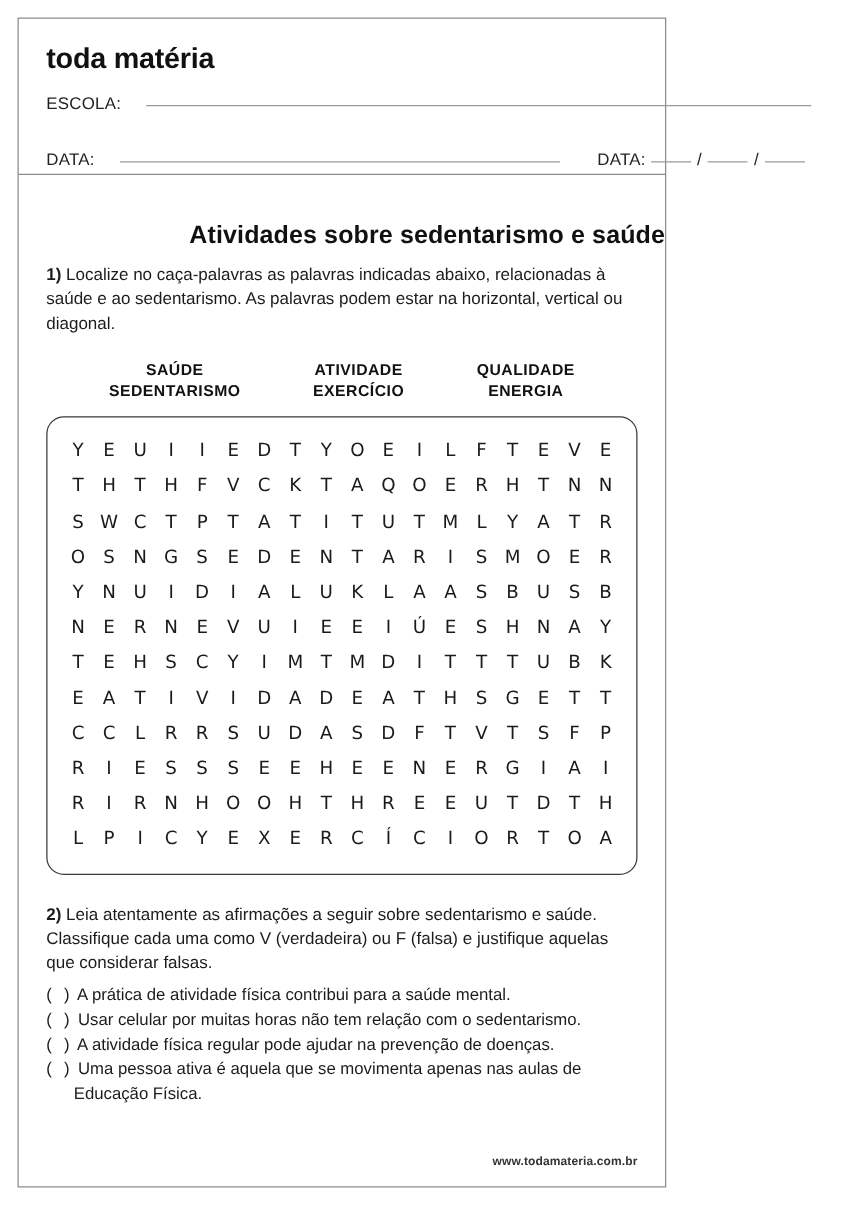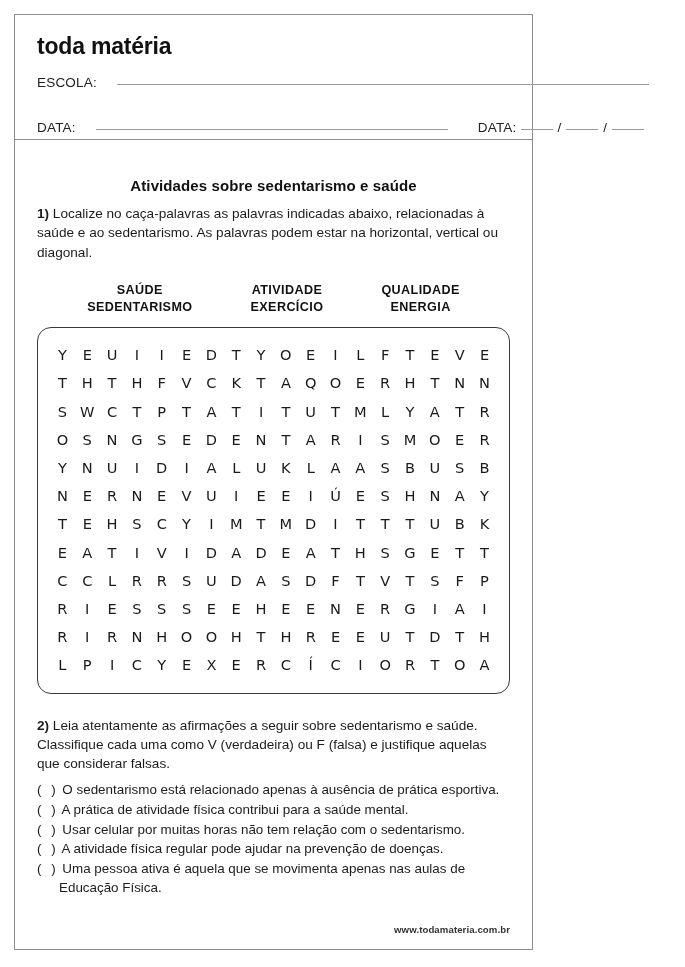--- a/index.html
+++ b/index.html
@@ -103,22 +103,22 @@
 
   
   .content {
     position: absolute;
     left: 0;
     top: 125px;
     width: 100%;
   }
 
   .title {
-    text-align: center;
-    font-size: 15px;
+    text-align: right;
+    font-size: 20px;
     font-weight: 700;
     margin-top: 37px;
     color: #111;
     letter-spacing: 0.1px;
   }
 
   .question {
     margin: 0 22px;
     font-size: 13.6px;
     line-height: 1.42;
@@ -486,21 +486,20 @@
           <span class="cell">O</span>
           <span class="cell">A</span>
         </div>
       </div>
 
     <div class="question q2">
       <span class="qnum">2)</span><span> Leia atentamente as afirmações a seguir sobre sedentarismo e saúde. Classifique cada uma como V (verdadeira) ou F (falsa) e justifique aquelas que considerar falsas.</span>
     </div>
 
     <div class="statements">
-        <div class="statement"><span class="paren">(   )</span><span> O sedentarismo está relacionado apenas à ausência de prática esportiva.</span></div>
         <div class="statement"><span class="paren">(   )</span><span> A prática de atividade física contribui para a saúde mental.</span></div>
         <div class="statement"><span class="paren">(   )</span><span> Usar celular por muitas horas não tem relação com o sedentarismo.</span></div>
         <div class="statement"><span class="paren">(   )</span><span> A atividade física regular pode ajudar na prevenção de doenças.</span></div>
         <div class="statement"><span class="paren">(   )</span><span> Uma pessoa ativa é aquela que se movimenta apenas nas aulas de Educação Física.</span></div>
       </div>
 
   </div>
 
   <div class="footer">www.todamateria.com.br</div>
 </div>

